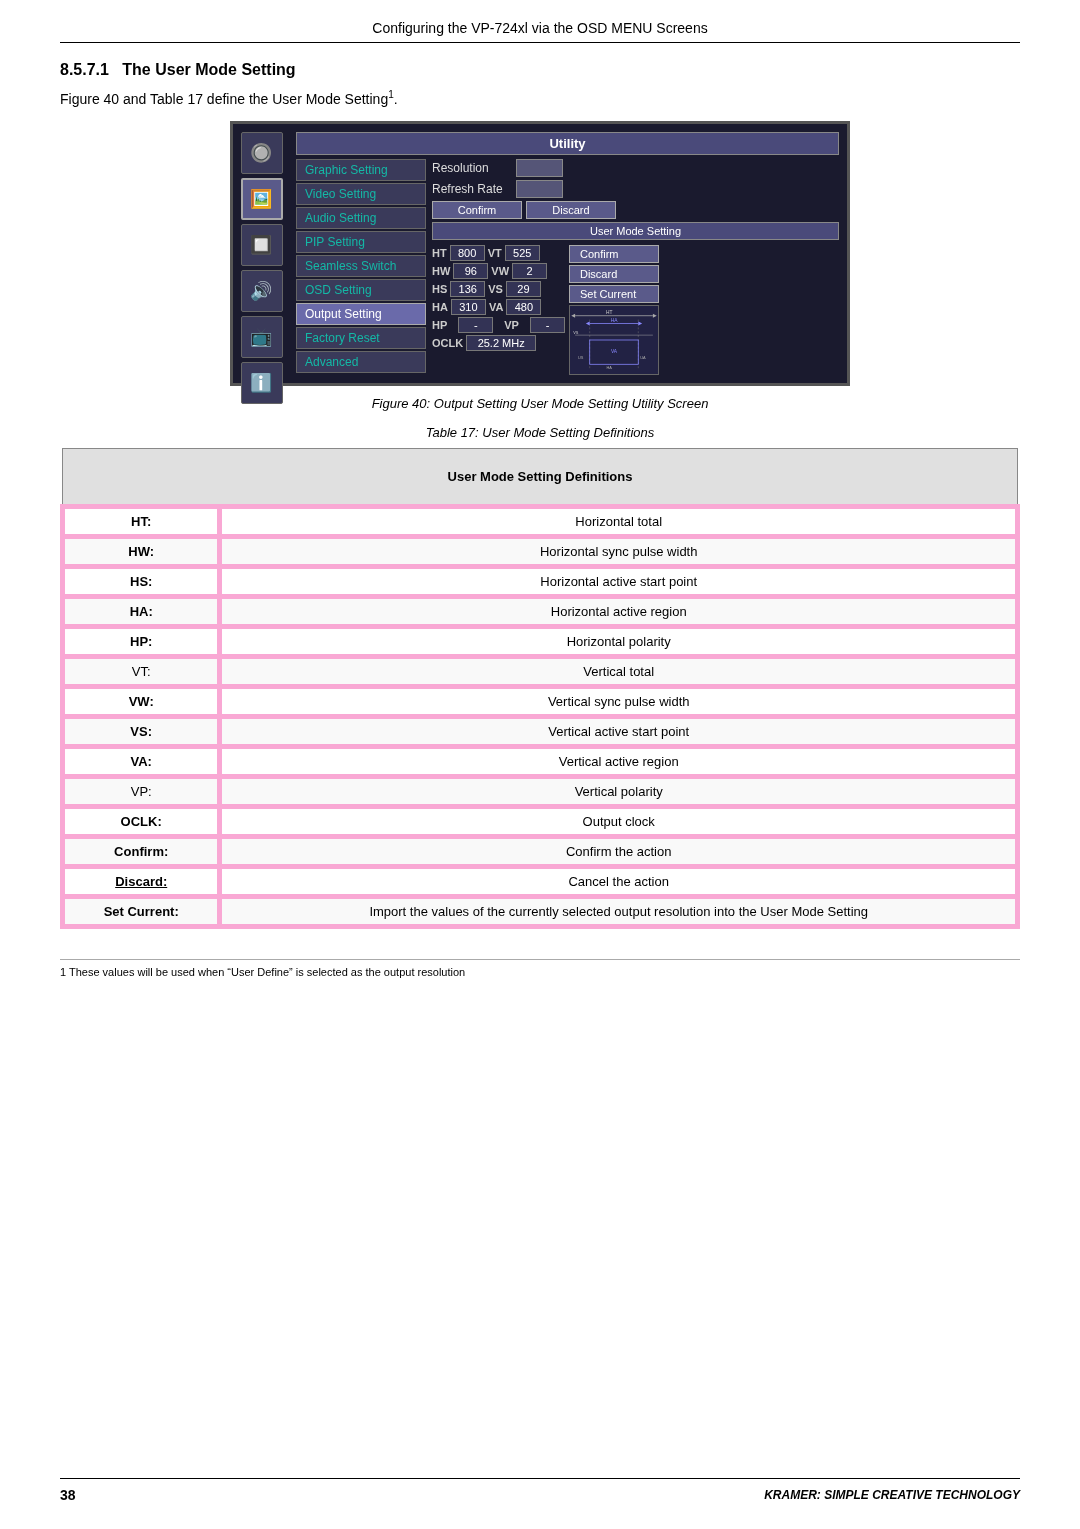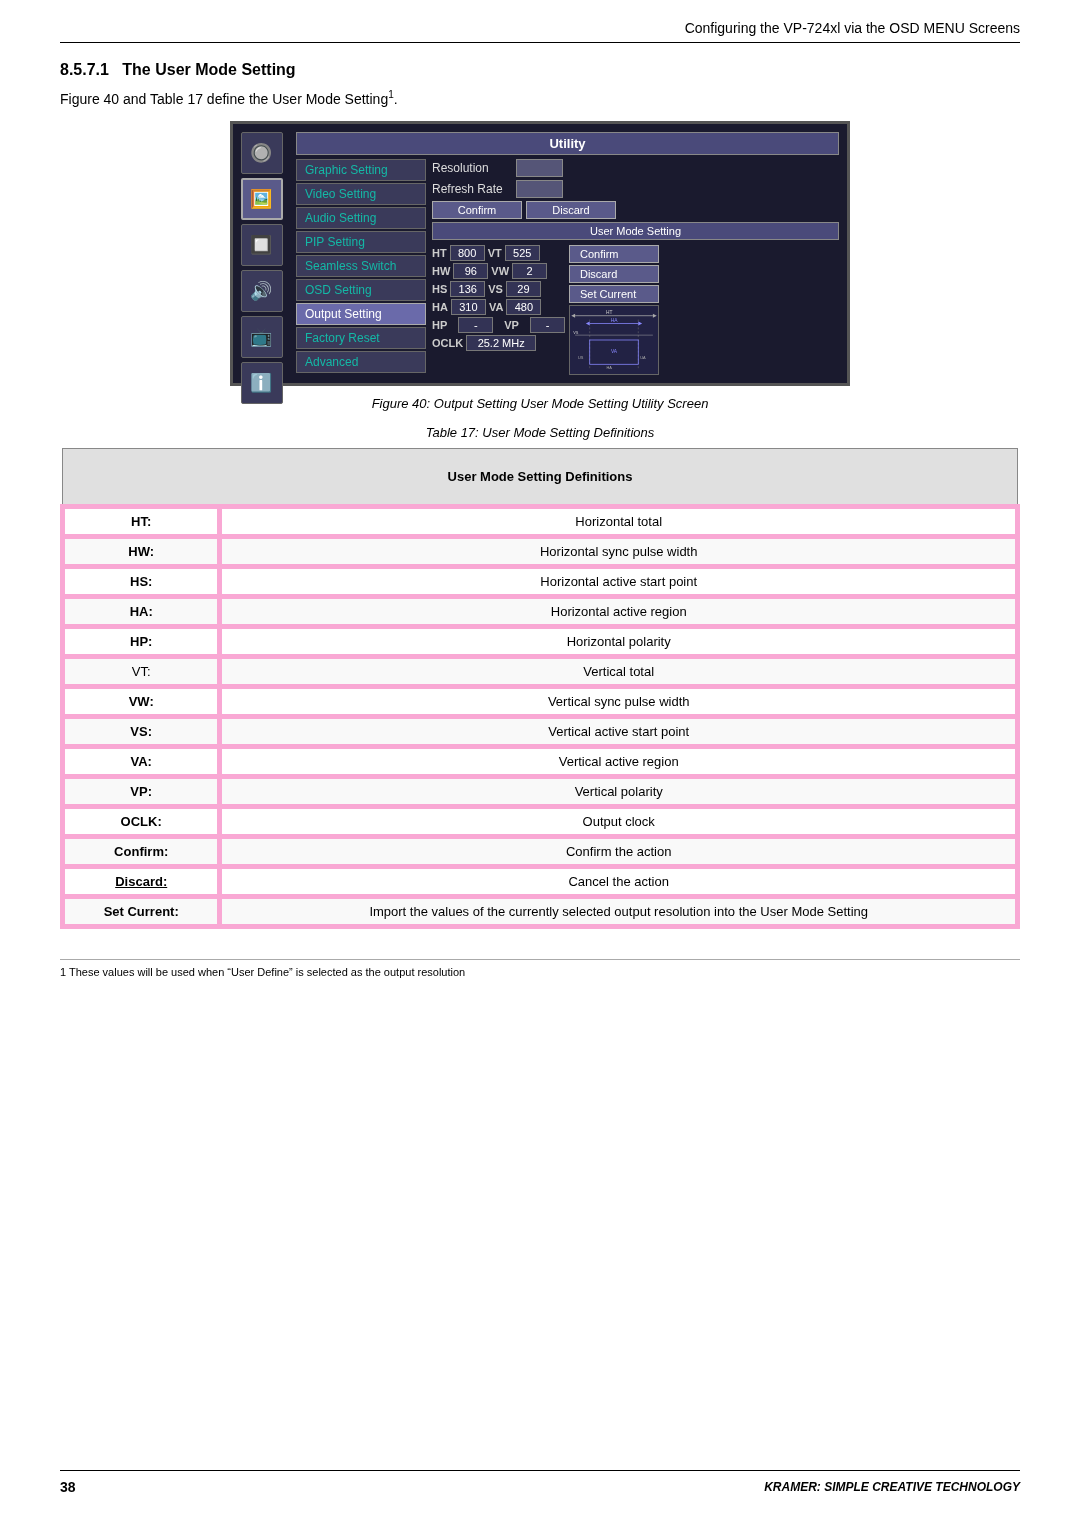--- a/index.html
+++ b/index.html
@@ -6,21 +6,21 @@
     body {
       font-family: Arial, Helvetica, sans-serif;
       font-size: 14px;
       background: #fff;
       color: #000;
       width: 1080px;
       min-height: 1529px;
       padding: 20px 60px 40px 60px;
     }
     .page-header {
-      text-align: right;
+      text-align: center;
       font-size: 14px;
       margin-bottom: 6px;
       border-bottom: 1px solid #000;
       padding-bottom: 6px;
     }
     .section-title {
       font-size: 16px;
       font-weight: bold;
       margin: 18px 0 10px 0;
     }
@@ -217,21 +217,21 @@
 
     
     .page-footer {
       display: flex;
       justify-content: space-between;
       align-items: center;
       border-top: 1px solid #000;
       padding-top: 8px;
       margin-top: auto;
       position: fixed;
-      bottom: 34px;
+      bottom: 26px;
       left: 60px;
       right: 60px;
     }
     .footer-page-num {
       font-size: 14px;
       font-weight: bold;
     }
     .footer-brand {
       font-size: 12px;
       font-weight: bold;
@@ -436,21 +436,21 @@
       </tr>
       <tr>
         <td style="font-weight: bold; white-space: nowrap;">VS:</td>
         <td>Vertical active start point</td>
       </tr>
       <tr>
         <td style="font-weight: bold; white-space: nowrap;">VA:</td>
         <td>Vertical active region</td>
       </tr>
       <tr>
-        <td style="font-weight: bold; white-space: nowrap;">VP:</td>
+        <td style="font-weight: normal; white-space: nowrap;">VP:</td>
         <td>Vertical polarity</td>
       </tr>
       <tr>
         <td style="font-weight: bold; white-space: nowrap;">OCLK:</td>
         <td>Output clock</td>
       </tr>
       <tr>
         <td style="font-weight: bold; white-space: nowrap;">Confirm:</td>
         <td>Confirm the action</td>
       </tr>

